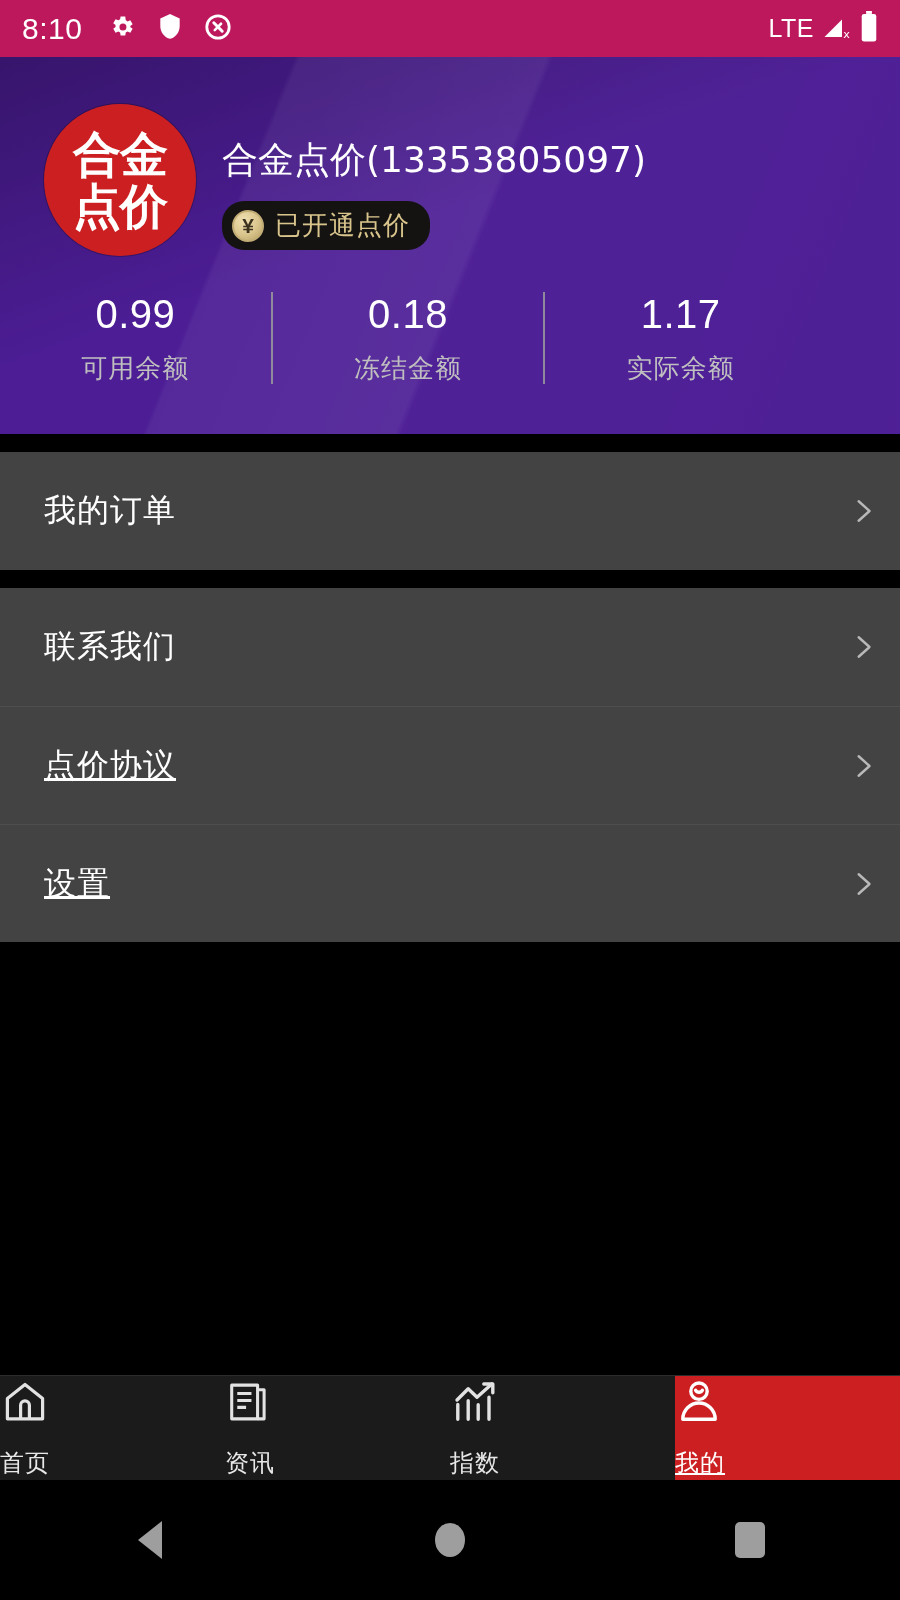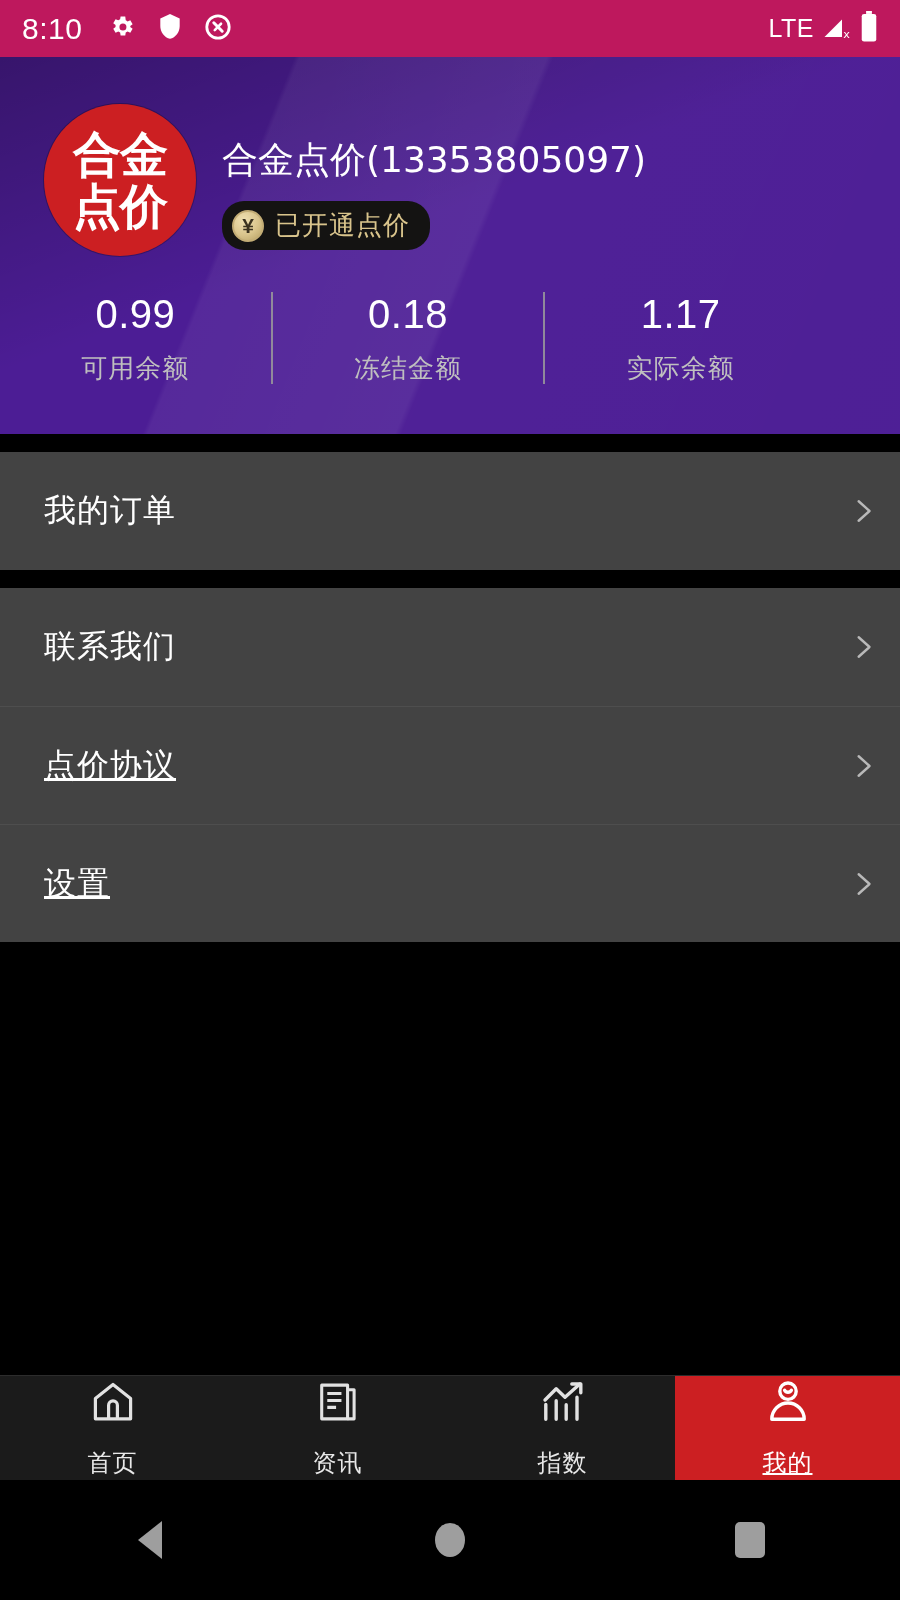--- a/index.html
+++ b/index.html
@@ -119,21 +119,21 @@
   .filler { background:#000; }
 
   
   .tabbar {
     position:absolute; left:0; bottom:120px; width:900px; height:105px;
     display:flex; background:#1b1b1b;
     border-top:1px solid #2c2c2c;
   }
   .tab {
     flex:1; display:flex; flex-direction:column;
-    align-items:center; justify-content:center;
+    justify-content:center;
     gap:17px; cursor:pointer;
   }
   .tab.active { background:#cc1f22; }
   .tab-label { font-size:24px; color:#e8e8e8; letter-spacing:1px; }
   .tab.active .tab-label { color:#fff;text-decoration:underline; }
 
   
   .navbar {
     position:absolute; left:0; bottom:0; width:900px; height:120px;
     background:#000;

